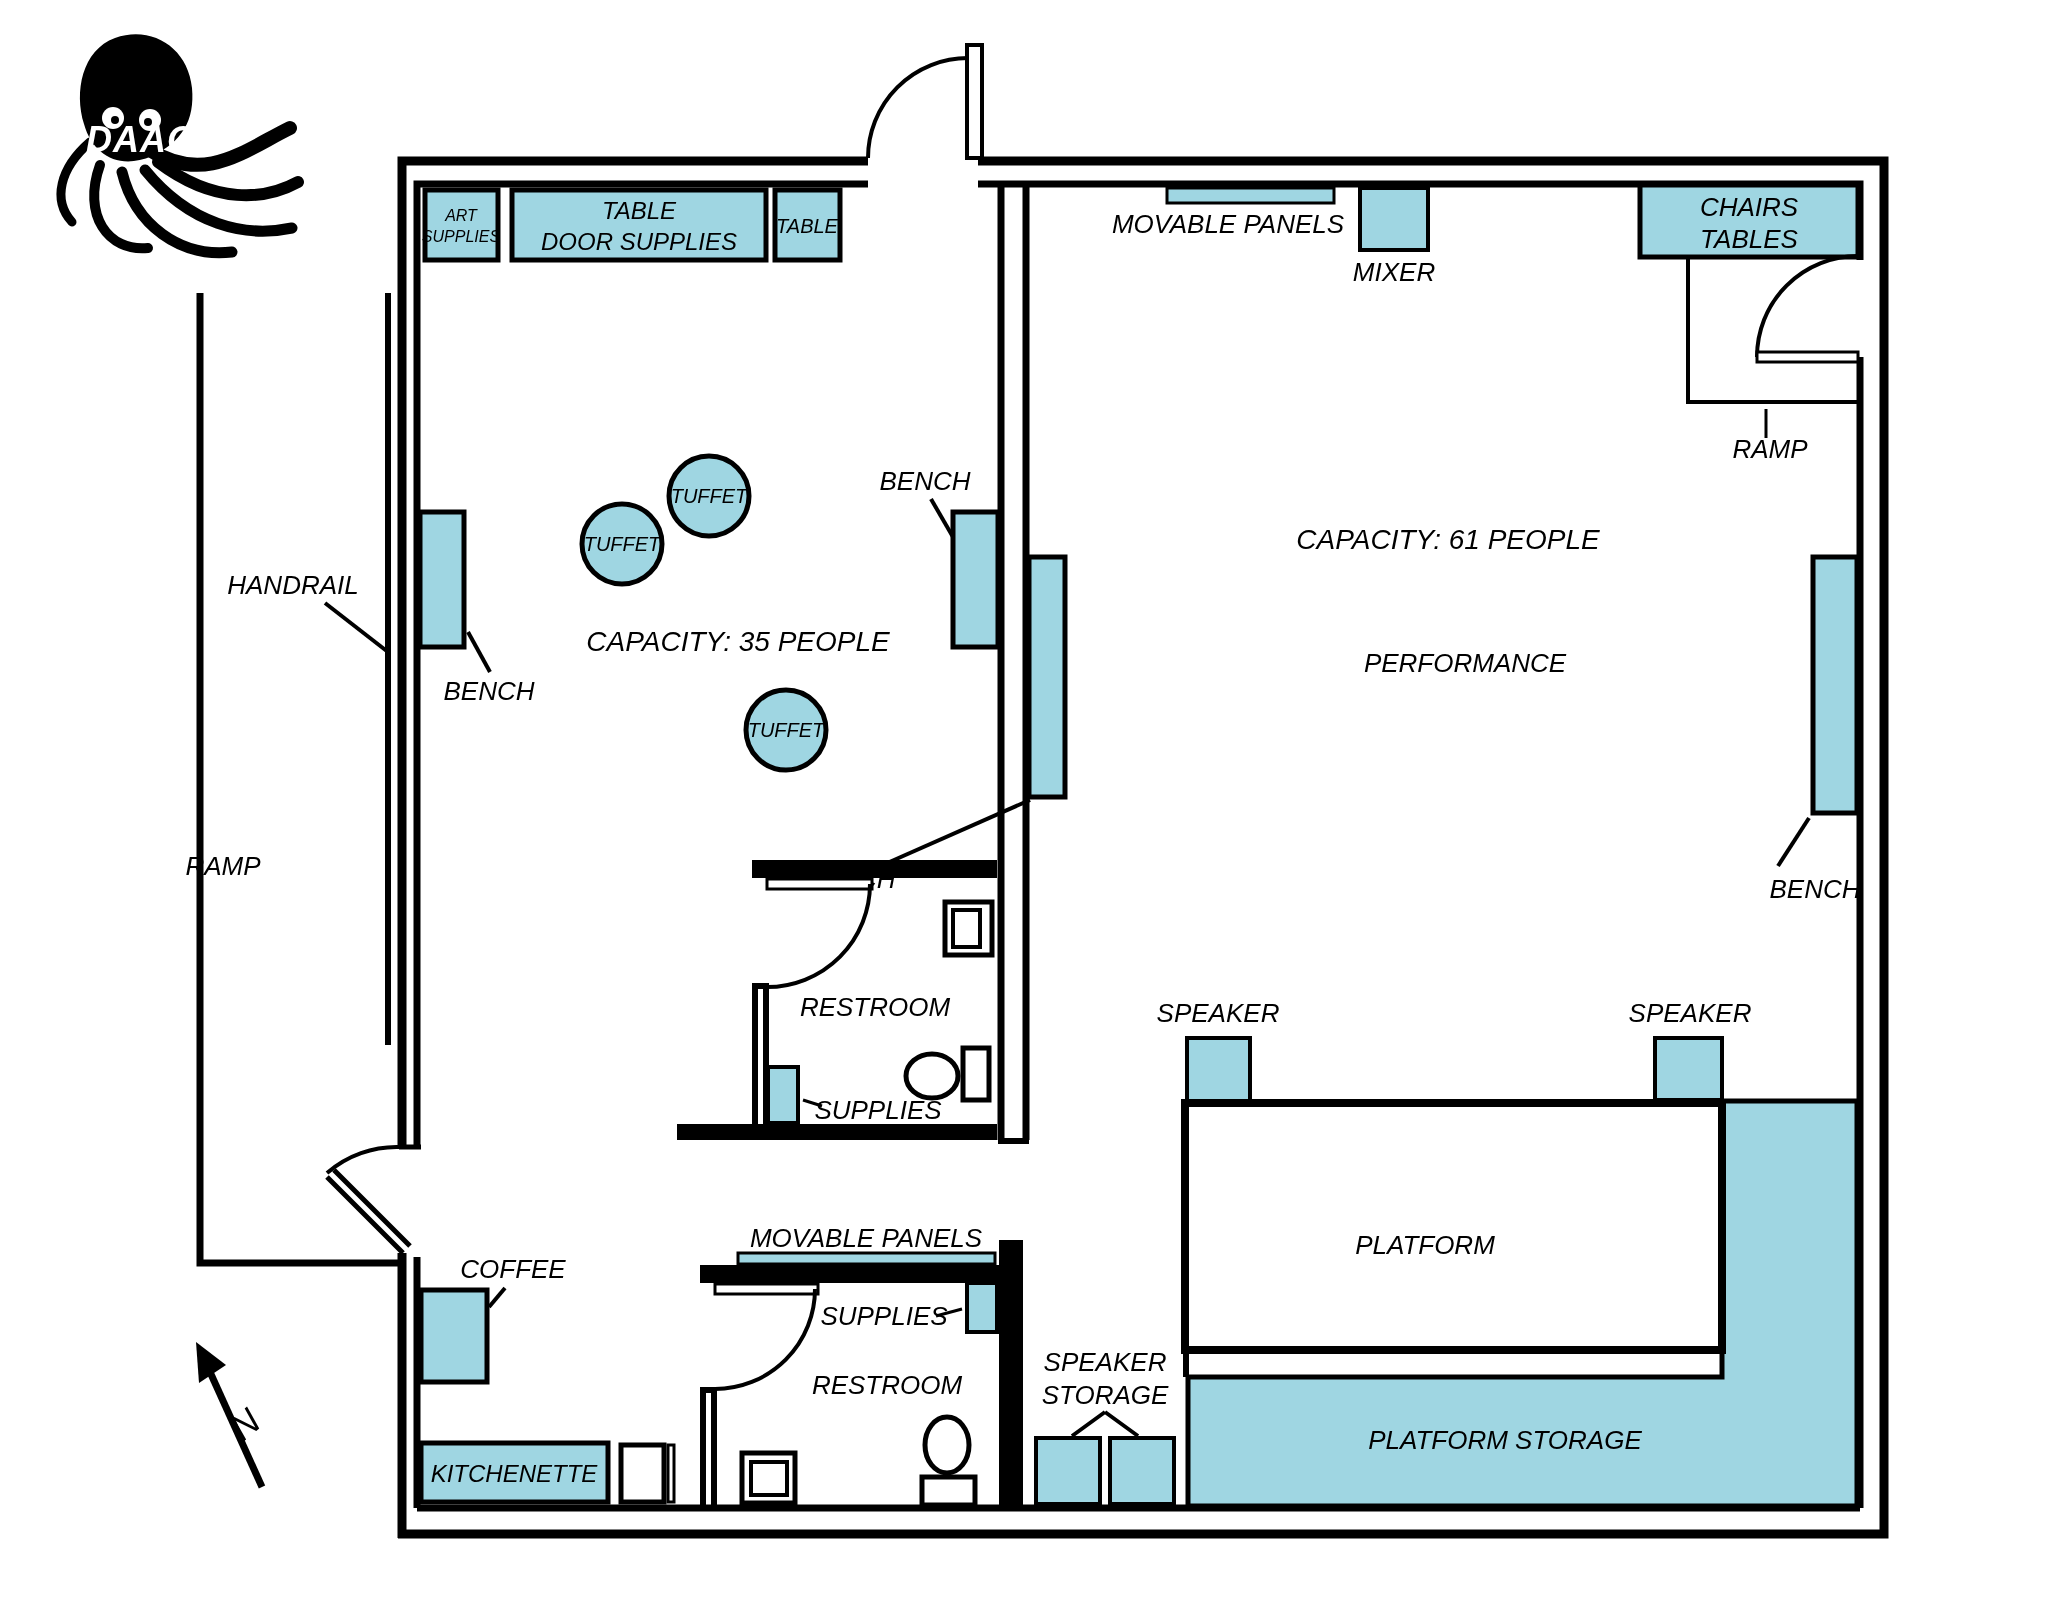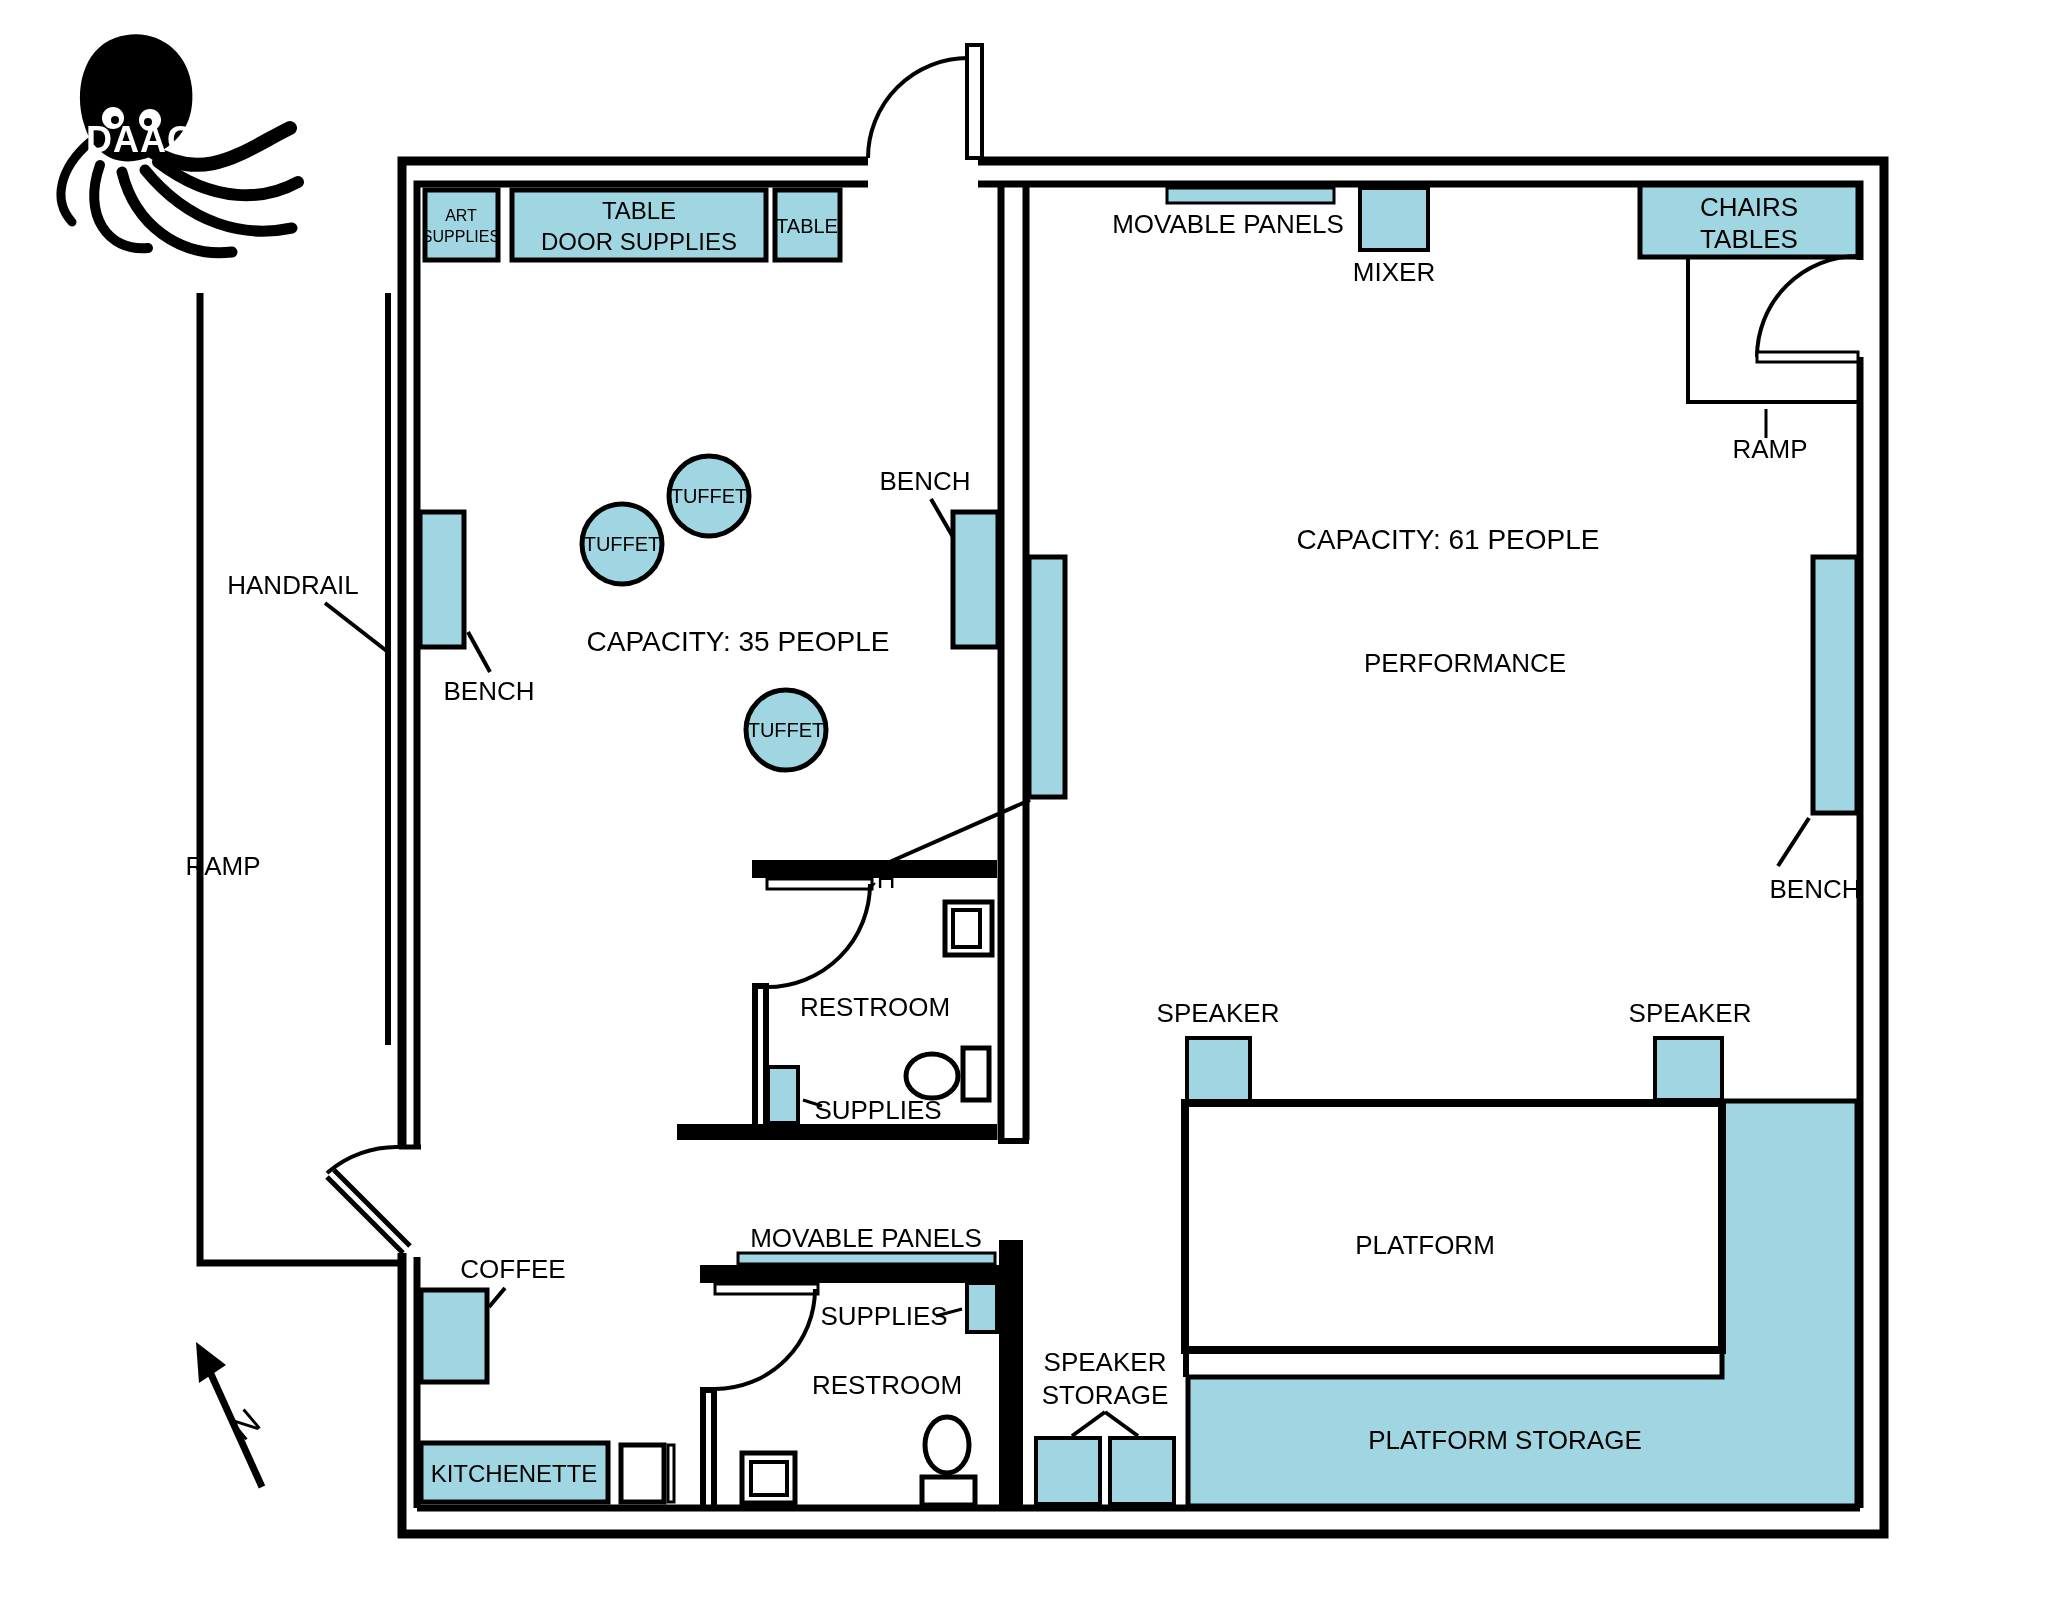--- a/index.html
+++ b/index.html
@@ -1,16 +1,16 @@
 <!DOCTYPE html>
 <html style="--accent: #9fd6e2; --ink: #000000; --paper: #ffffff;"><head>
 <meta charset="utf-8">
 <style>
   html,body{margin:0;padding:0;background:var(--paper,#fff);}
-  .stage{width:2071px;height:1600px;position:relative;background:var(--paper,#fff);}
+  .stage{width:2071px;height:1600px;position:relative;background:var(--paper,#fff);font-style:italic;}
   svg{display:block;}
   .lbl{font-family:"Liberation Sans",sans-serif;fill:var(--ink,#000);text-anchor:middle;}
   .accent{fill:var(--accent,#9fd6e2);}
   .wall{stroke:var(--ink,#000);fill:none;}
   .thin{stroke:var(--ink,#000);fill:none;}
   .whitebox{fill:var(--paper,#fff);stroke:var(--ink,#000);}
   .blackfill{fill:var(--ink,#000);}
 </style>
 </head>
 <body>

